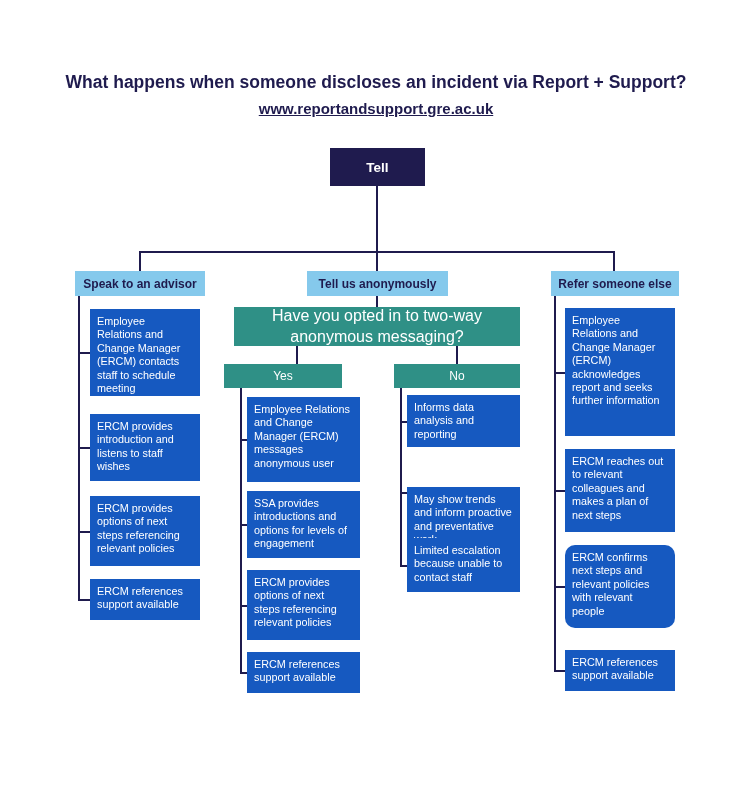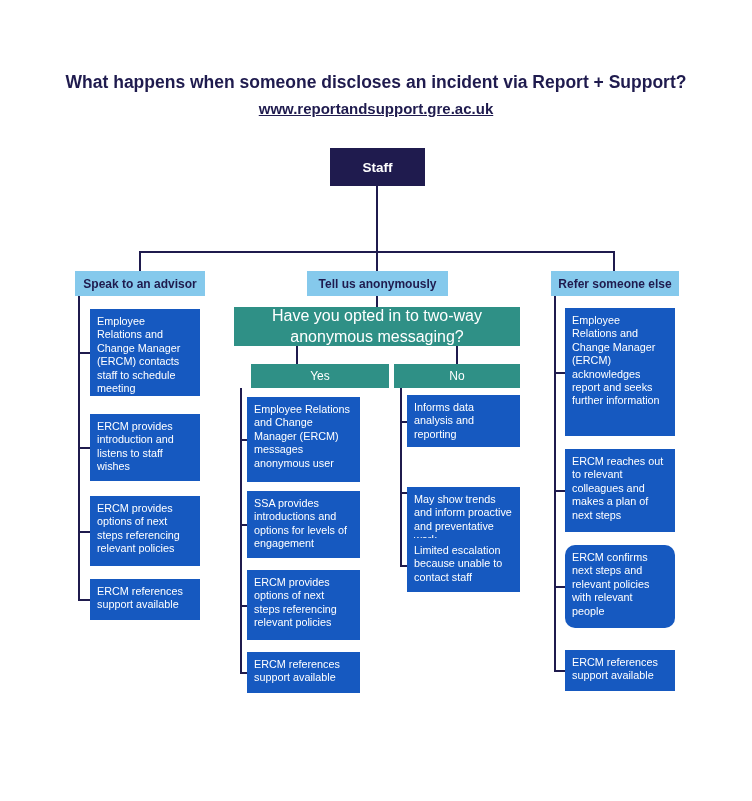--- a/index.html
+++ b/index.html
@@ -18,21 +18,21 @@
   .hline{height:1.5px;}
 </style>
 </head>
 <body>
 
 <div class="canvas">
 
   <div class="title">What happens when someone discloses an incident via Report + Support?</div>
   <div class="url">www.reportandsupport.gre.ac.uk</div>
 
-  <div class="root-box" style="left:330px;top:148px;width:95px;height:38px;">Staff</div>
+  <div class="root-box" style="left:330px;top:148px;width:95px;height:38px;">Tell</div>
 
   <div class="vline" style="left:376px;top:186px;height:66px;"></div>
   <div class="hline" style="left:139px;top:251px;width:476px;"></div>
   <div class="vline" style="left:139px;top:251px;height:21px;"></div>
   <div class="vline" style="left:376px;top:251px;height:21px;"></div>
   <div class="vline" style="left:613px;top:251px;height:21px;"></div>
 
   <div class="hdr" style="left:75px;top:271px;width:130px;height:25px;">Speak to an advisor</div>
   <div class="vline" style="left:78px;top:296px;height:304px;"></div>
   <div class="hline" style="left:78px;top:352px;width:12px;"></div>
@@ -42,21 +42,21 @@
   <div class="bbox" style="left:90px;top:309px;width:110px;height:87px;">Employee Relations and Change Manager (ERCM) contacts staff to schedule meeting</div>
   <div class="bbox" style="left:90px;top:414px;width:110px;height:67px;">ERCM provides introduction and listens to staff wishes</div>
   <div class="bbox" style="left:90px;top:496px;width:110px;height:70px;">ERCM provides options of next steps referencing relevant policies</div>
   <div class="bbox" style="left:90px;top:579px;width:110px;height:41px;">ERCM references support available</div>
 
   <div class="hdr" style="left:307px;top:271px;width:141px;height:25px;">Tell us anonymously</div>
   <div class="vline" style="left:376px;top:296px;height:11px;"></div>
   <div class="tbox q" style="left:234px;top:307px;width:286px;height:39px;">Have you opted in to two-way anonymous messaging?</div>
   <div class="vline" style="left:296px;top:346px;height:19px;"></div>
   <div class="vline" style="left:456px;top:346px;height:19px;"></div>
-  <div class="tbox yn" style="left:251px;top:364px;width:138px;height:24px;">Yes</div>
+  <div class="tbox yn" style="left:224px;top:364px;width:118px;height:24px;">Yes</div>
   <div class="tbox yn" style="left:394px;top:364px;width:126px;height:24px;">No</div>
 
   <div class="vline" style="left:240px;top:388px;height:284px;"></div>
   <div class="hline" style="left:240px;top:439px;width:7px;"></div>
   <div class="hline" style="left:240px;top:524px;width:7px;"></div>
   <div class="hline" style="left:240px;top:605px;width:7px;"></div>
   <div class="hline" style="left:240px;top:672px;width:7px;"></div>
   <div class="bbox" style="left:247px;top:397px;width:113px;height:85px;">Employee Relations and Change Manager (ERCM) messages anonymous user</div>
   <div class="bbox" style="left:247px;top:491px;width:113px;height:67px;">SSA provides introductions and options for levels of engagement</div>
   <div class="bbox" style="left:247px;top:570px;width:113px;height:70px;">ERCM provides options of next steps referencing relevant policies</div>

